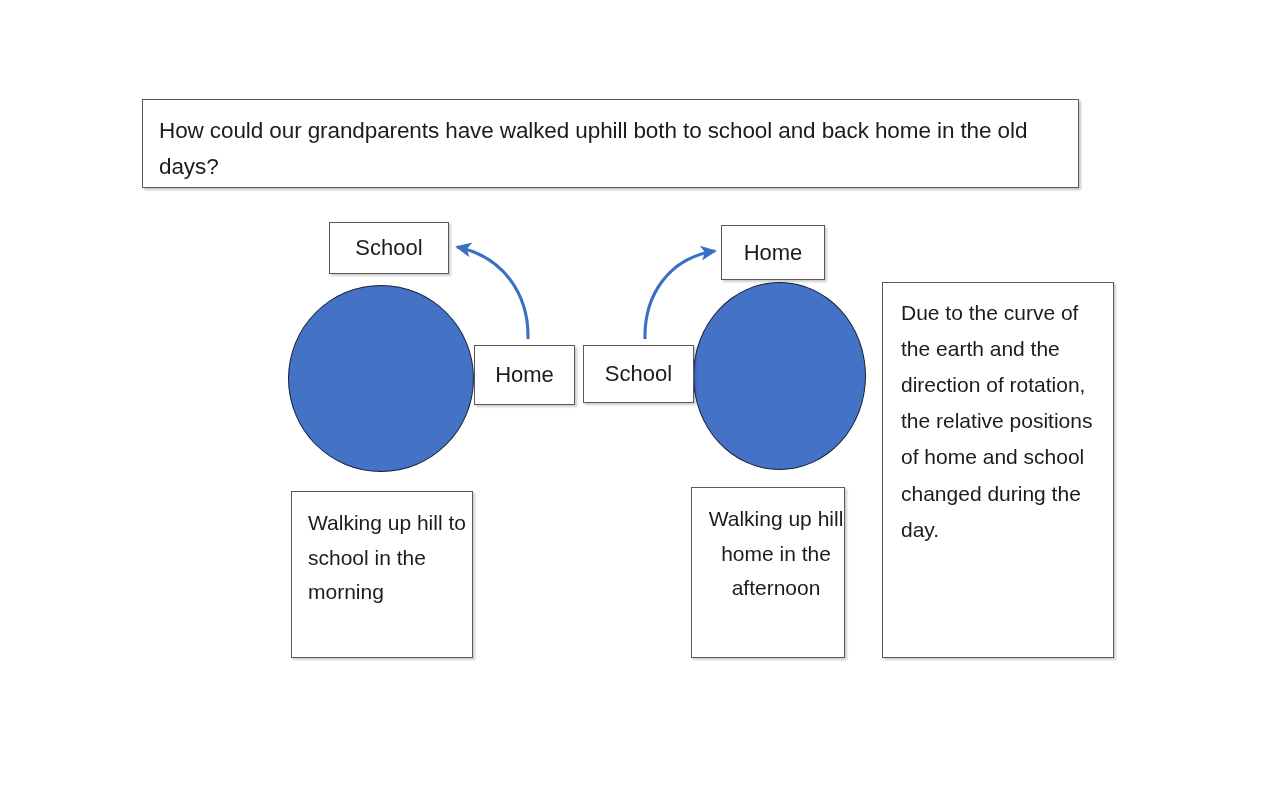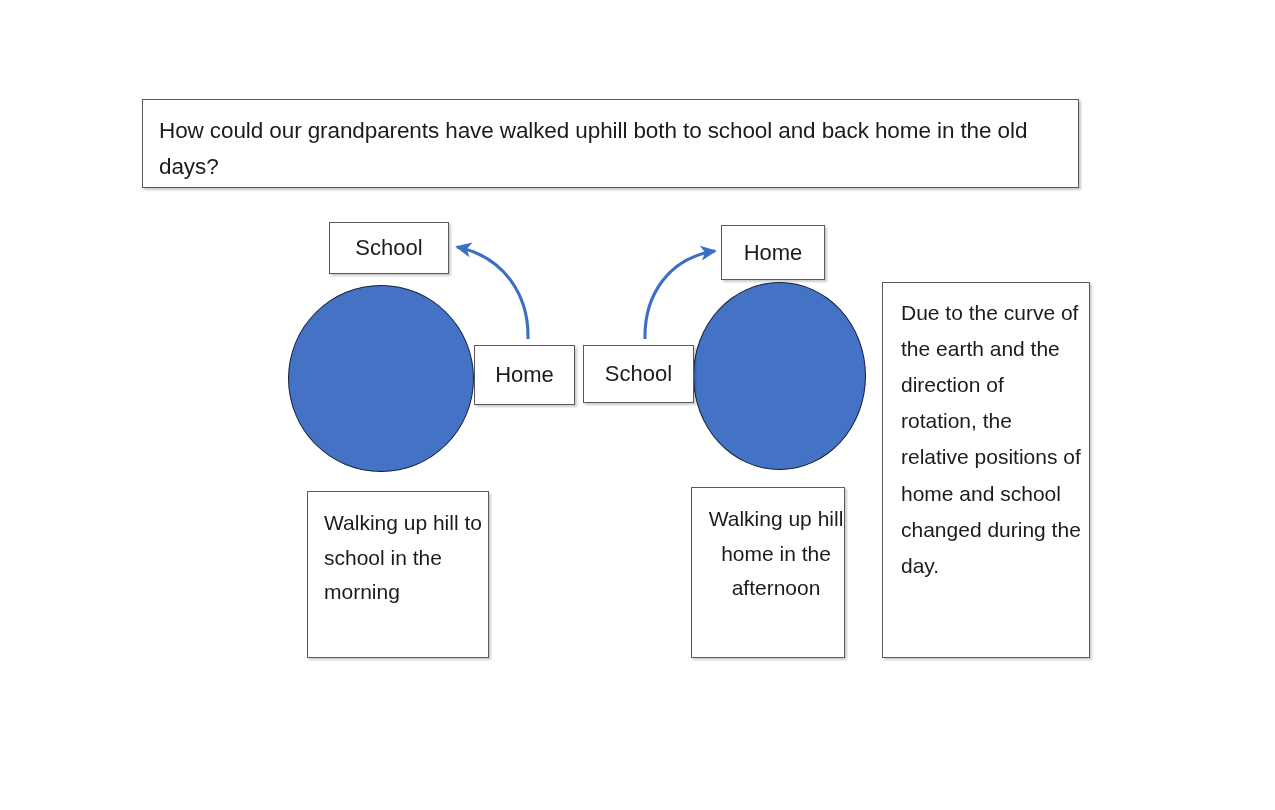--- a/index.html
+++ b/index.html
@@ -100,33 +100,32 @@
     line-height: 1.65;
     color: #1c1c1c;
     padding: 14px 0 0 16px;
     z-index: 4;
   }
   #caption-morning {
     left: 283px;
     top: 491px;
     width: 182px;
     height: 167px;
-    margin-left: 16px;
   }
   #caption-afternoon {
     left: 683px;
     top: 487px;
     width: 154px;
     height: 171px;
     text-align: center;
   }
   #explanation-box {
     left: 874px;
     top: 282px;
-    width: 208px;
+    width: 232px;
     height: 376px;
     padding: 12px 8px 0 18px;
     font-size: 21px;
     line-height: 1.72;
     z-index: 4;
   }
 </style>
 </head>
 <body>
 

